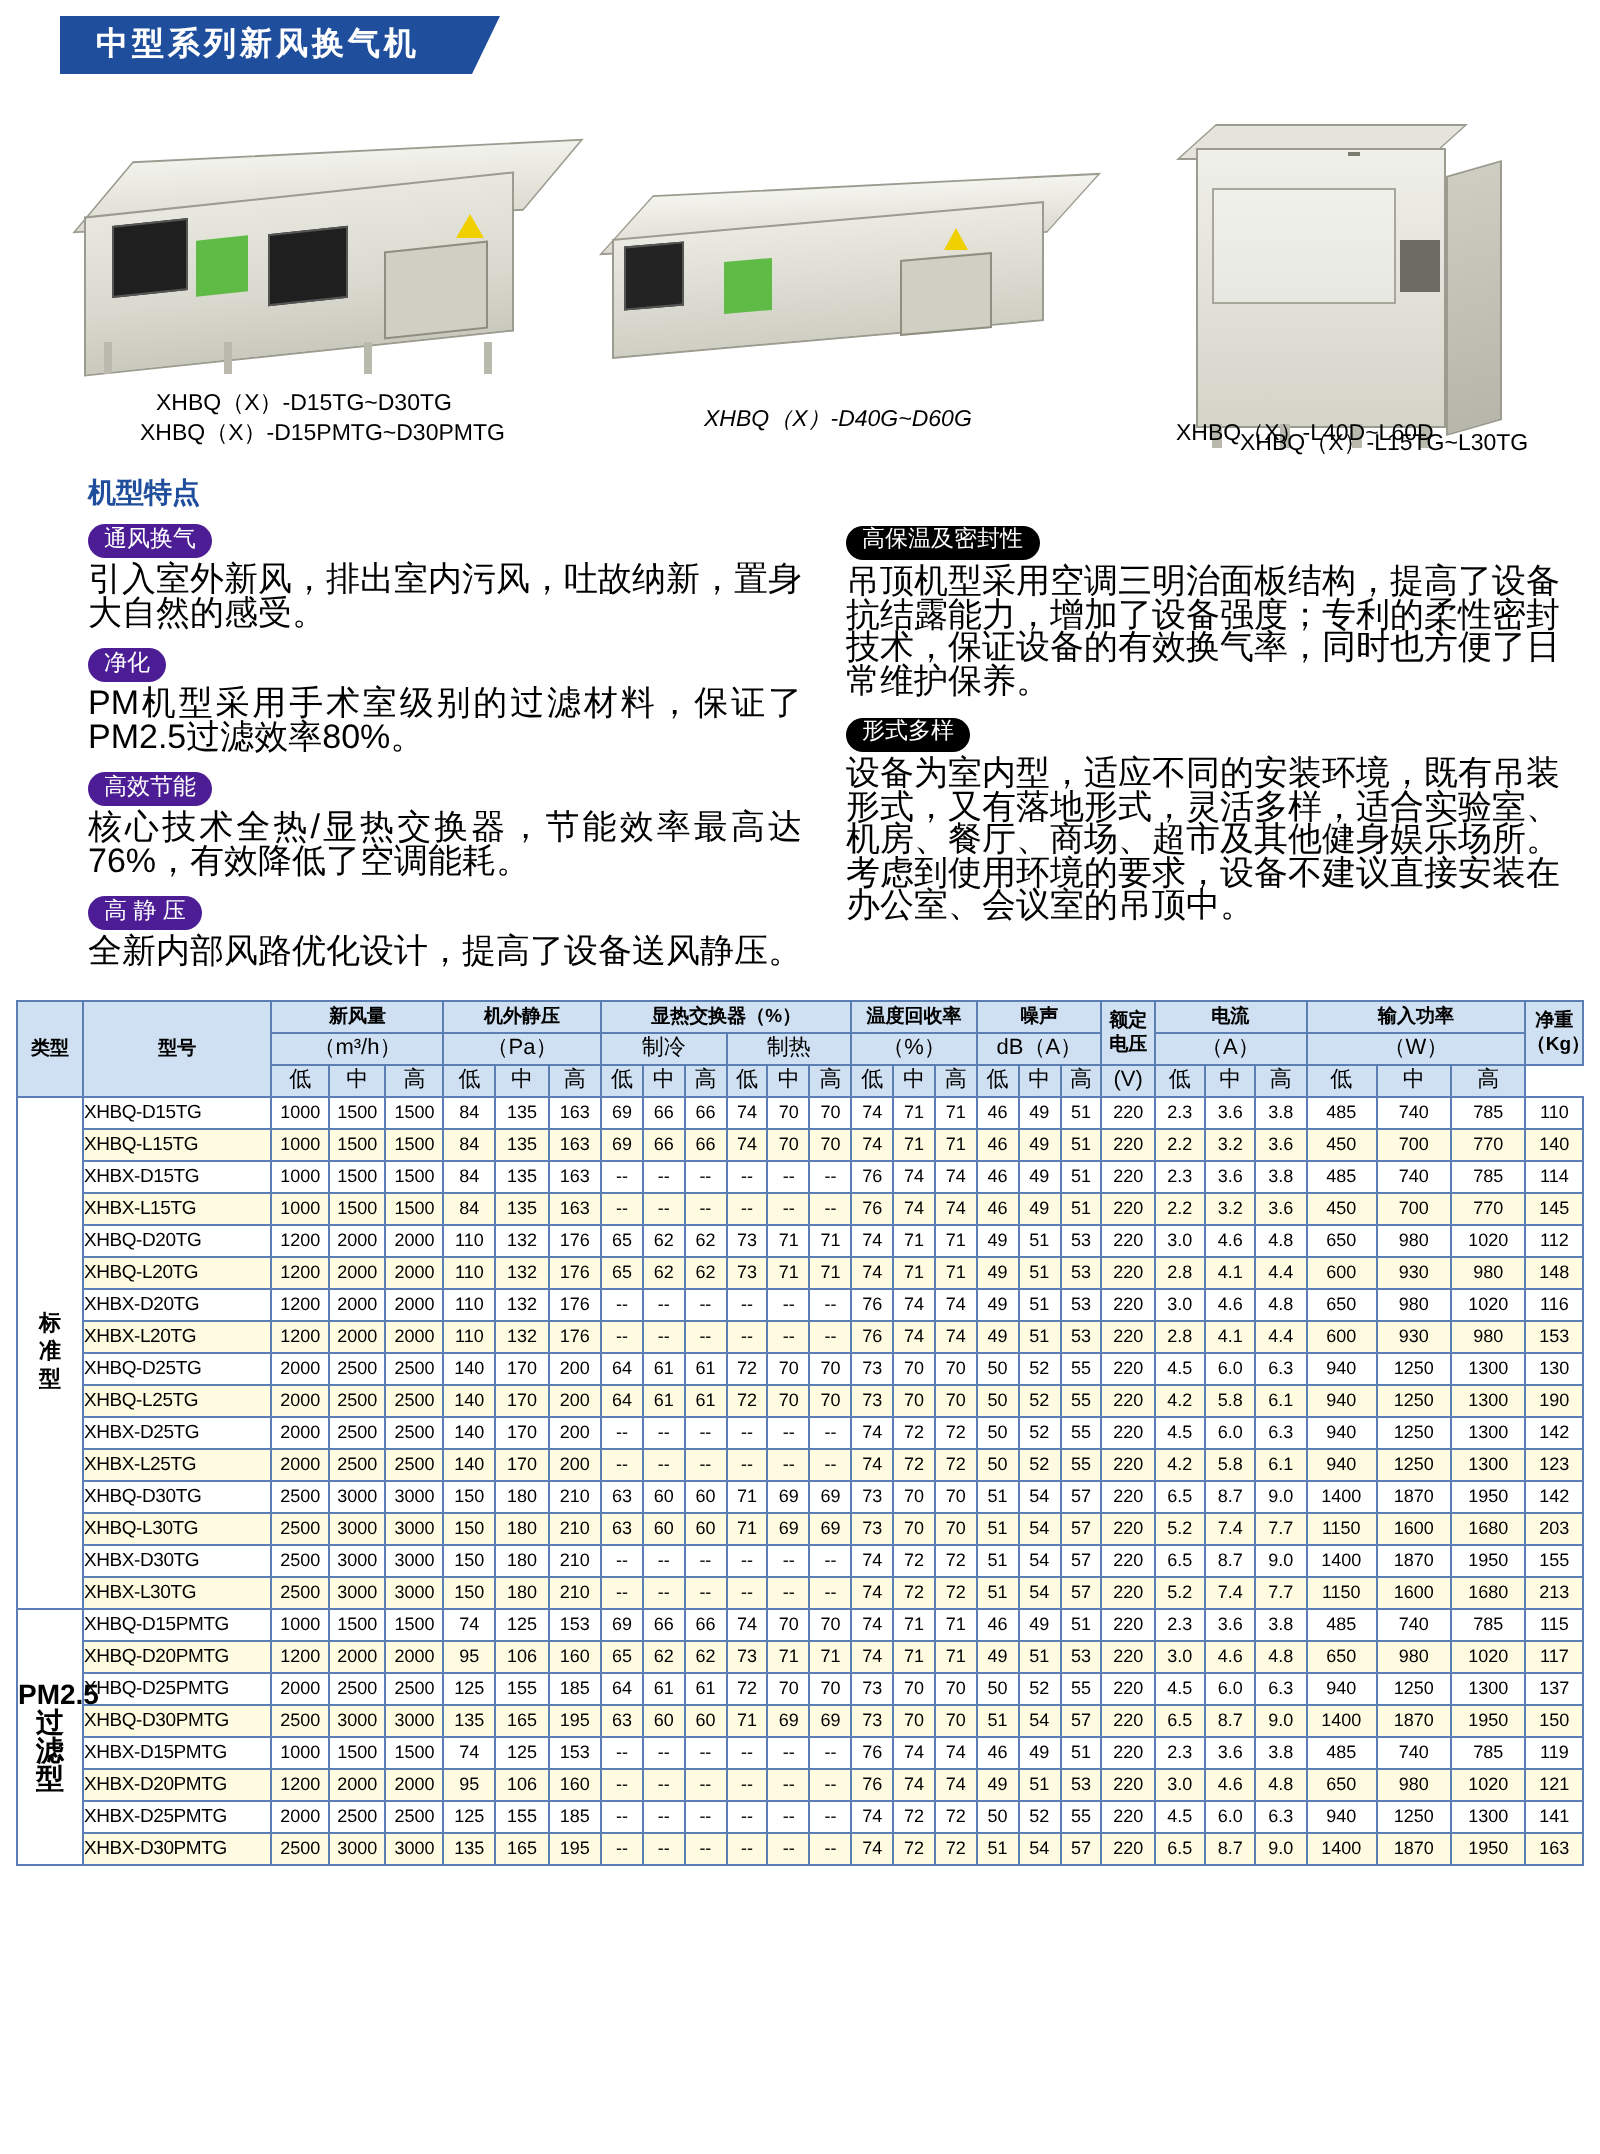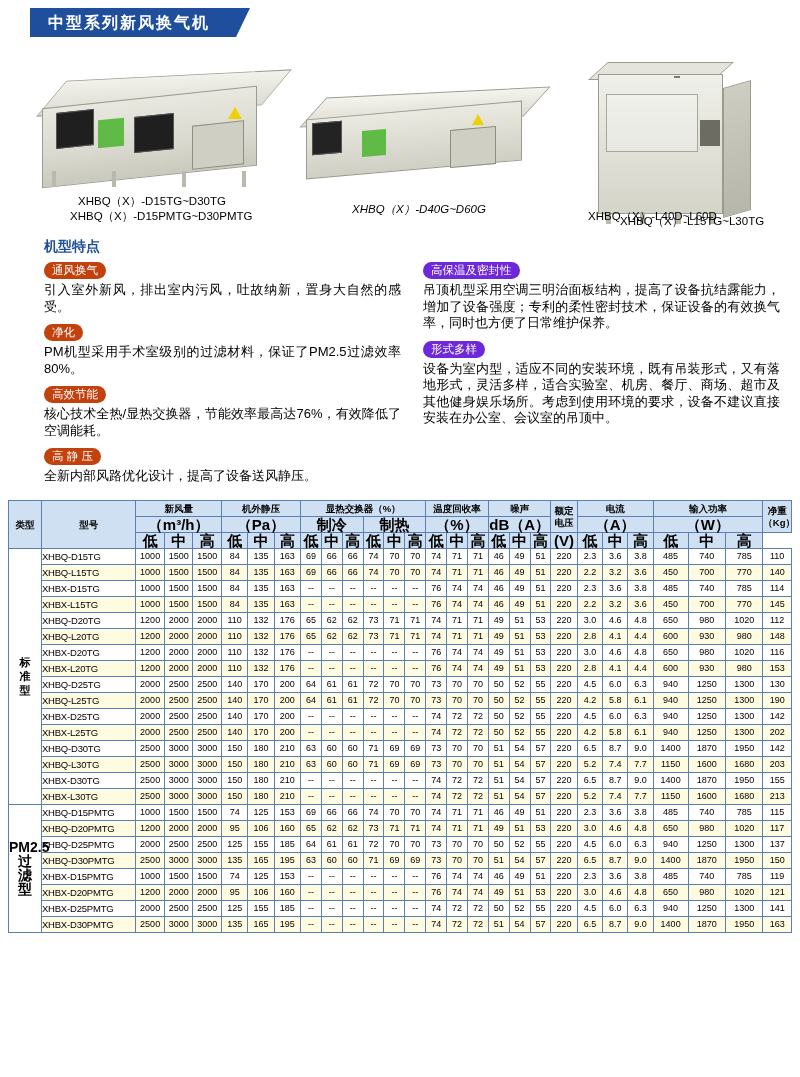--- a/index.html
+++ b/index.html
@@ -176,31 +176,31 @@
     margin: 10px 0 4px 44px;
   }
   .feature-cols {
     display: flex;
     padding: 0 20px 0 44px;
     gap: 22px;
   }
   .col { width: 50%; }
   .tag {
     display: inline-block;
-    background: #c2410c;
+    background: #4c1d95;
     color: #fff;
     font-size: 11.5px;
     padding: 1px 8px 2px 8px;
     border-radius: 9px;
     margin-bottom: 3px;
     line-height: 14px;
   }
-  .tag.blue { background: #6d28d9; }
+  .tag.blue { background: #000000; font-family: Liberation Mono, monospace; }
   .para {
-    font-size: 13px;
+    font-size: 17px;
     line-height: 16.5px;
     margin: 0 0 7px 0;
     text-align: justify;
   }
 
   
   .table-wrap { margin: 8px 8px 0 8px; }
   table {
     border-collapse: collapse;
     width: 784px;
@@ -214,21 +214,21 @@
     height: 16px;
     line-height: 15px;
     white-space: nowrap;
   }
   thead th {
     background: #cfe0f2;
     font-weight: bold;
     font-size: 9.5px;
     color: #000;
   }
-  thead th.sub { font-weight: bold; font-size: 15px; }
+  thead th.sub { font-weight: normal; font-size: 11px; }
   td.type {
     background: #ffffff;
     font-weight: bold;
     font-size: 11px;
     width: 30px;
   }
   tbody tr.alt td { background: #fffbe0; }
   tbody td.model {
     text-align: left;
     font-size: 9.5px;
@@ -776,21 +776,21 @@
           <td>50</td>
           <td>52</td>
           <td>55</td>
           <td>220</td>
           <td>4.2</td>
           <td>5.8</td>
           <td>6.1</td>
           <td>940</td>
           <td>1250</td>
           <td>1300</td>
-          <td>202</td>
+          <td>123</td>
         </tr>
         <tr>
           <td class="model">XHBQ-D30TG</td>
           <td>2500</td>
           <td>3000</td>
           <td>3000</td>
           <td>150</td>
           <td>180</td>
           <td>210</td>
           <td>63</td>

